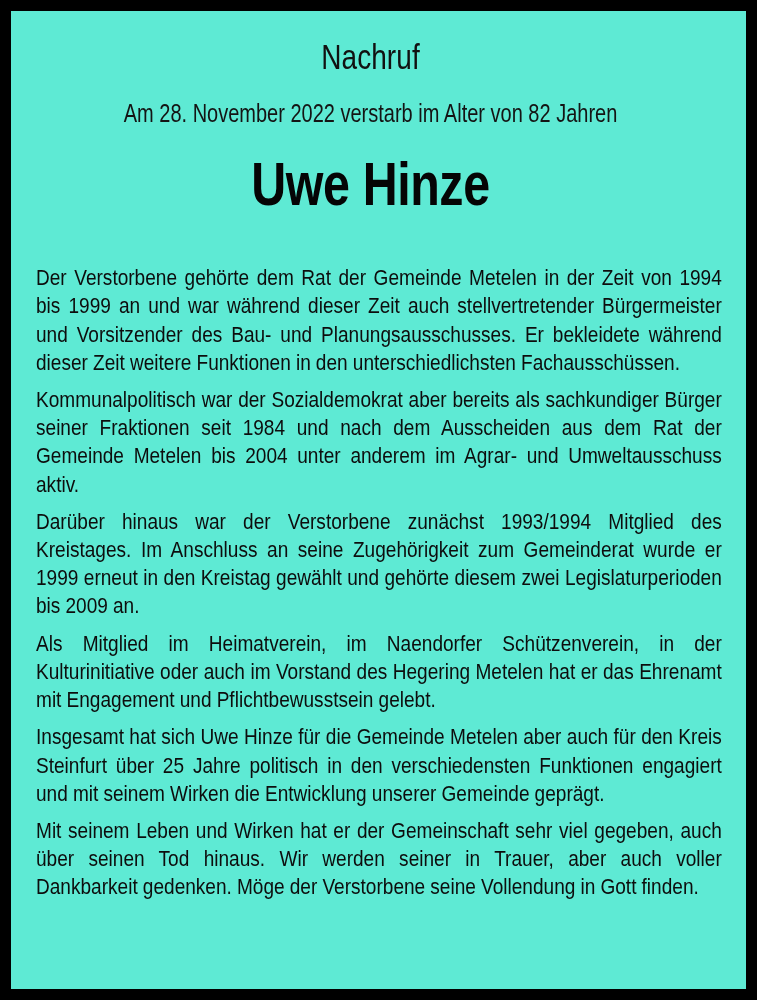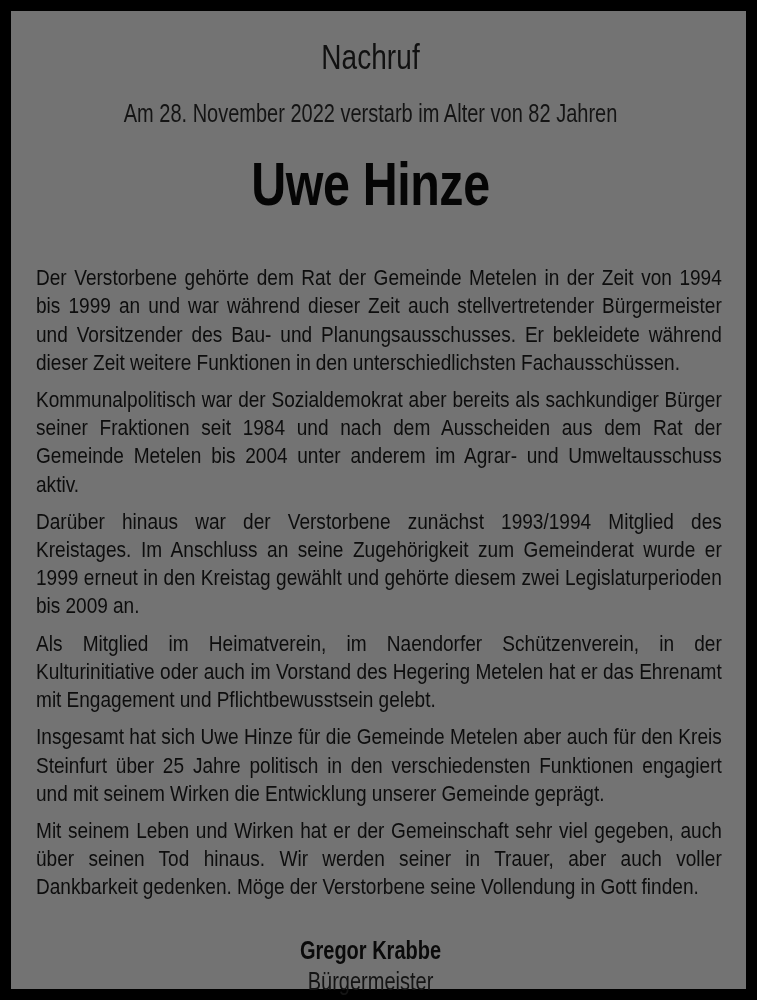--- a/index.html
+++ b/index.html
@@ -23,21 +23,21 @@
     background: #000000;
     padding: 11px;
     overflow: hidden;
   }
 
   .notice-inner {
     position: relative;
     width: 100%;
     height: 100%;
     box-sizing: border-box;
-    background: #737373;
+    background: #5eead4;
     padding: 14px 41px 0 25px;
   }
 
   
   .nachruf-title {
     text-align: center;
     font-size: 35px;
     font-weight: 400;
     line-height: 1.05;
     color: #111111;
@@ -143,19 +143,15 @@
 
     <div class="body-copy">
       <p>Der Verstorbene gehörte dem Rat der Gemeinde Metelen in der Zeit von 1994 bis 1999 an und war während dieser Zeit auch stellvertretender Bürgermeister und Vorsitzender des Bau- und Planungsausschusses. Er bekleidete während dieser Zeit weitere Funktionen in den unterschiedlichsten Fachausschüssen.</p>
       <p>Kommunalpolitisch war der Sozialdemokrat aber bereits als sachkundiger Bürger seiner Fraktionen seit 1984 und nach dem Ausscheiden aus dem Rat der Gemeinde Metelen bis 2004 unter anderem im Agrar- und Umweltausschuss aktiv.</p>
       <p>Darüber hinaus war der Verstorbene zunächst 1993/1994 Mitglied des Kreistages. Im Anschluss an seine Zugehörigkeit zum Gemeinderat wurde er 1999 erneut in den Kreistag gewählt und gehörte diesem zwei Legislaturperioden bis 2009 an.</p>
       <p>Als Mitglied im Heimatverein, im Naendorfer Schützenverein, in der Kulturinitiative oder auch im Vorstand des Hegering Metelen hat er das Ehrenamt mit Engagement und Pflichtbewusstsein gelebt.</p>
       <p>Insgesamt hat sich Uwe Hinze für die Gemeinde Metelen aber auch für den Kreis Steinfurt über 25 Jahre politisch in den verschiedensten Funktionen engagiert und mit seinem Wirken die Entwicklung unserer Gemeinde geprägt.</p>
       <p>Mit seinem Leben und Wirken hat er der Gemeinschaft sehr viel gegeben, auch über seinen Tod hinaus. Wir werden seiner in Trauer, aber auch voller Dankbarkeit gedenken. Möge der Verstorbene seine Vollendung in Gott finden.</p>
     </div>
 
-    <div class="signature">
-      <p class="signature-name">Gregor Krabbe</p>
-      <p class="signature-role">Bürgermeister</p>
-    </div>
 
   </div>
 </div>
 
 </body></html>

